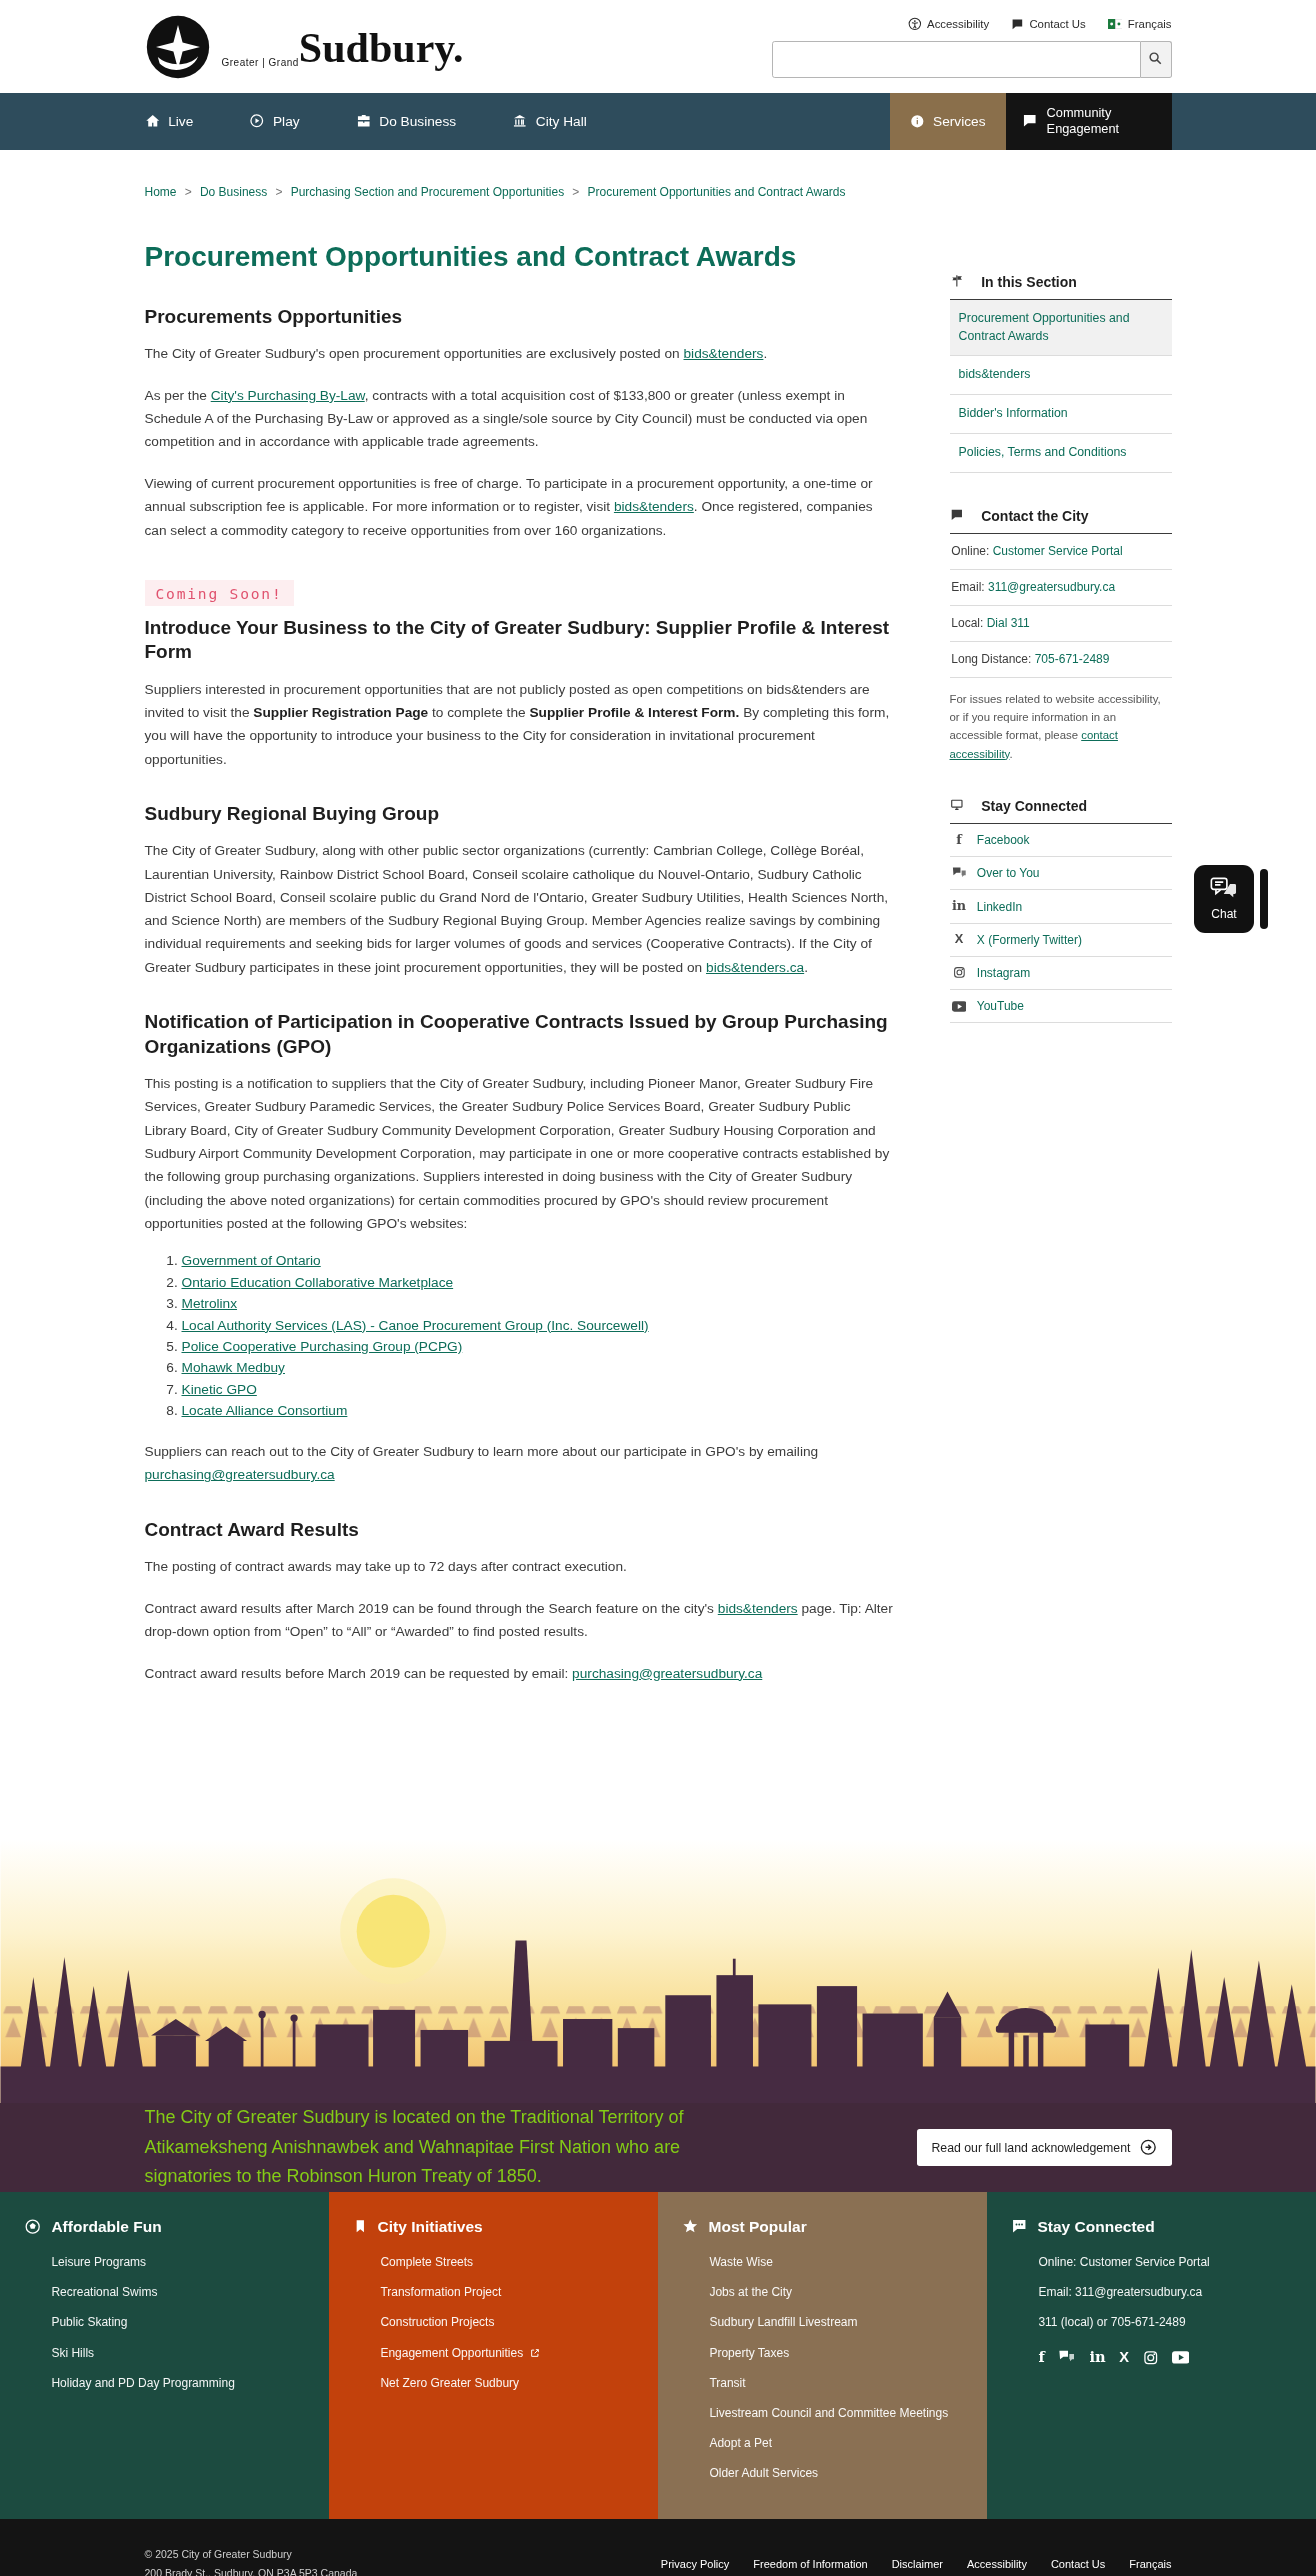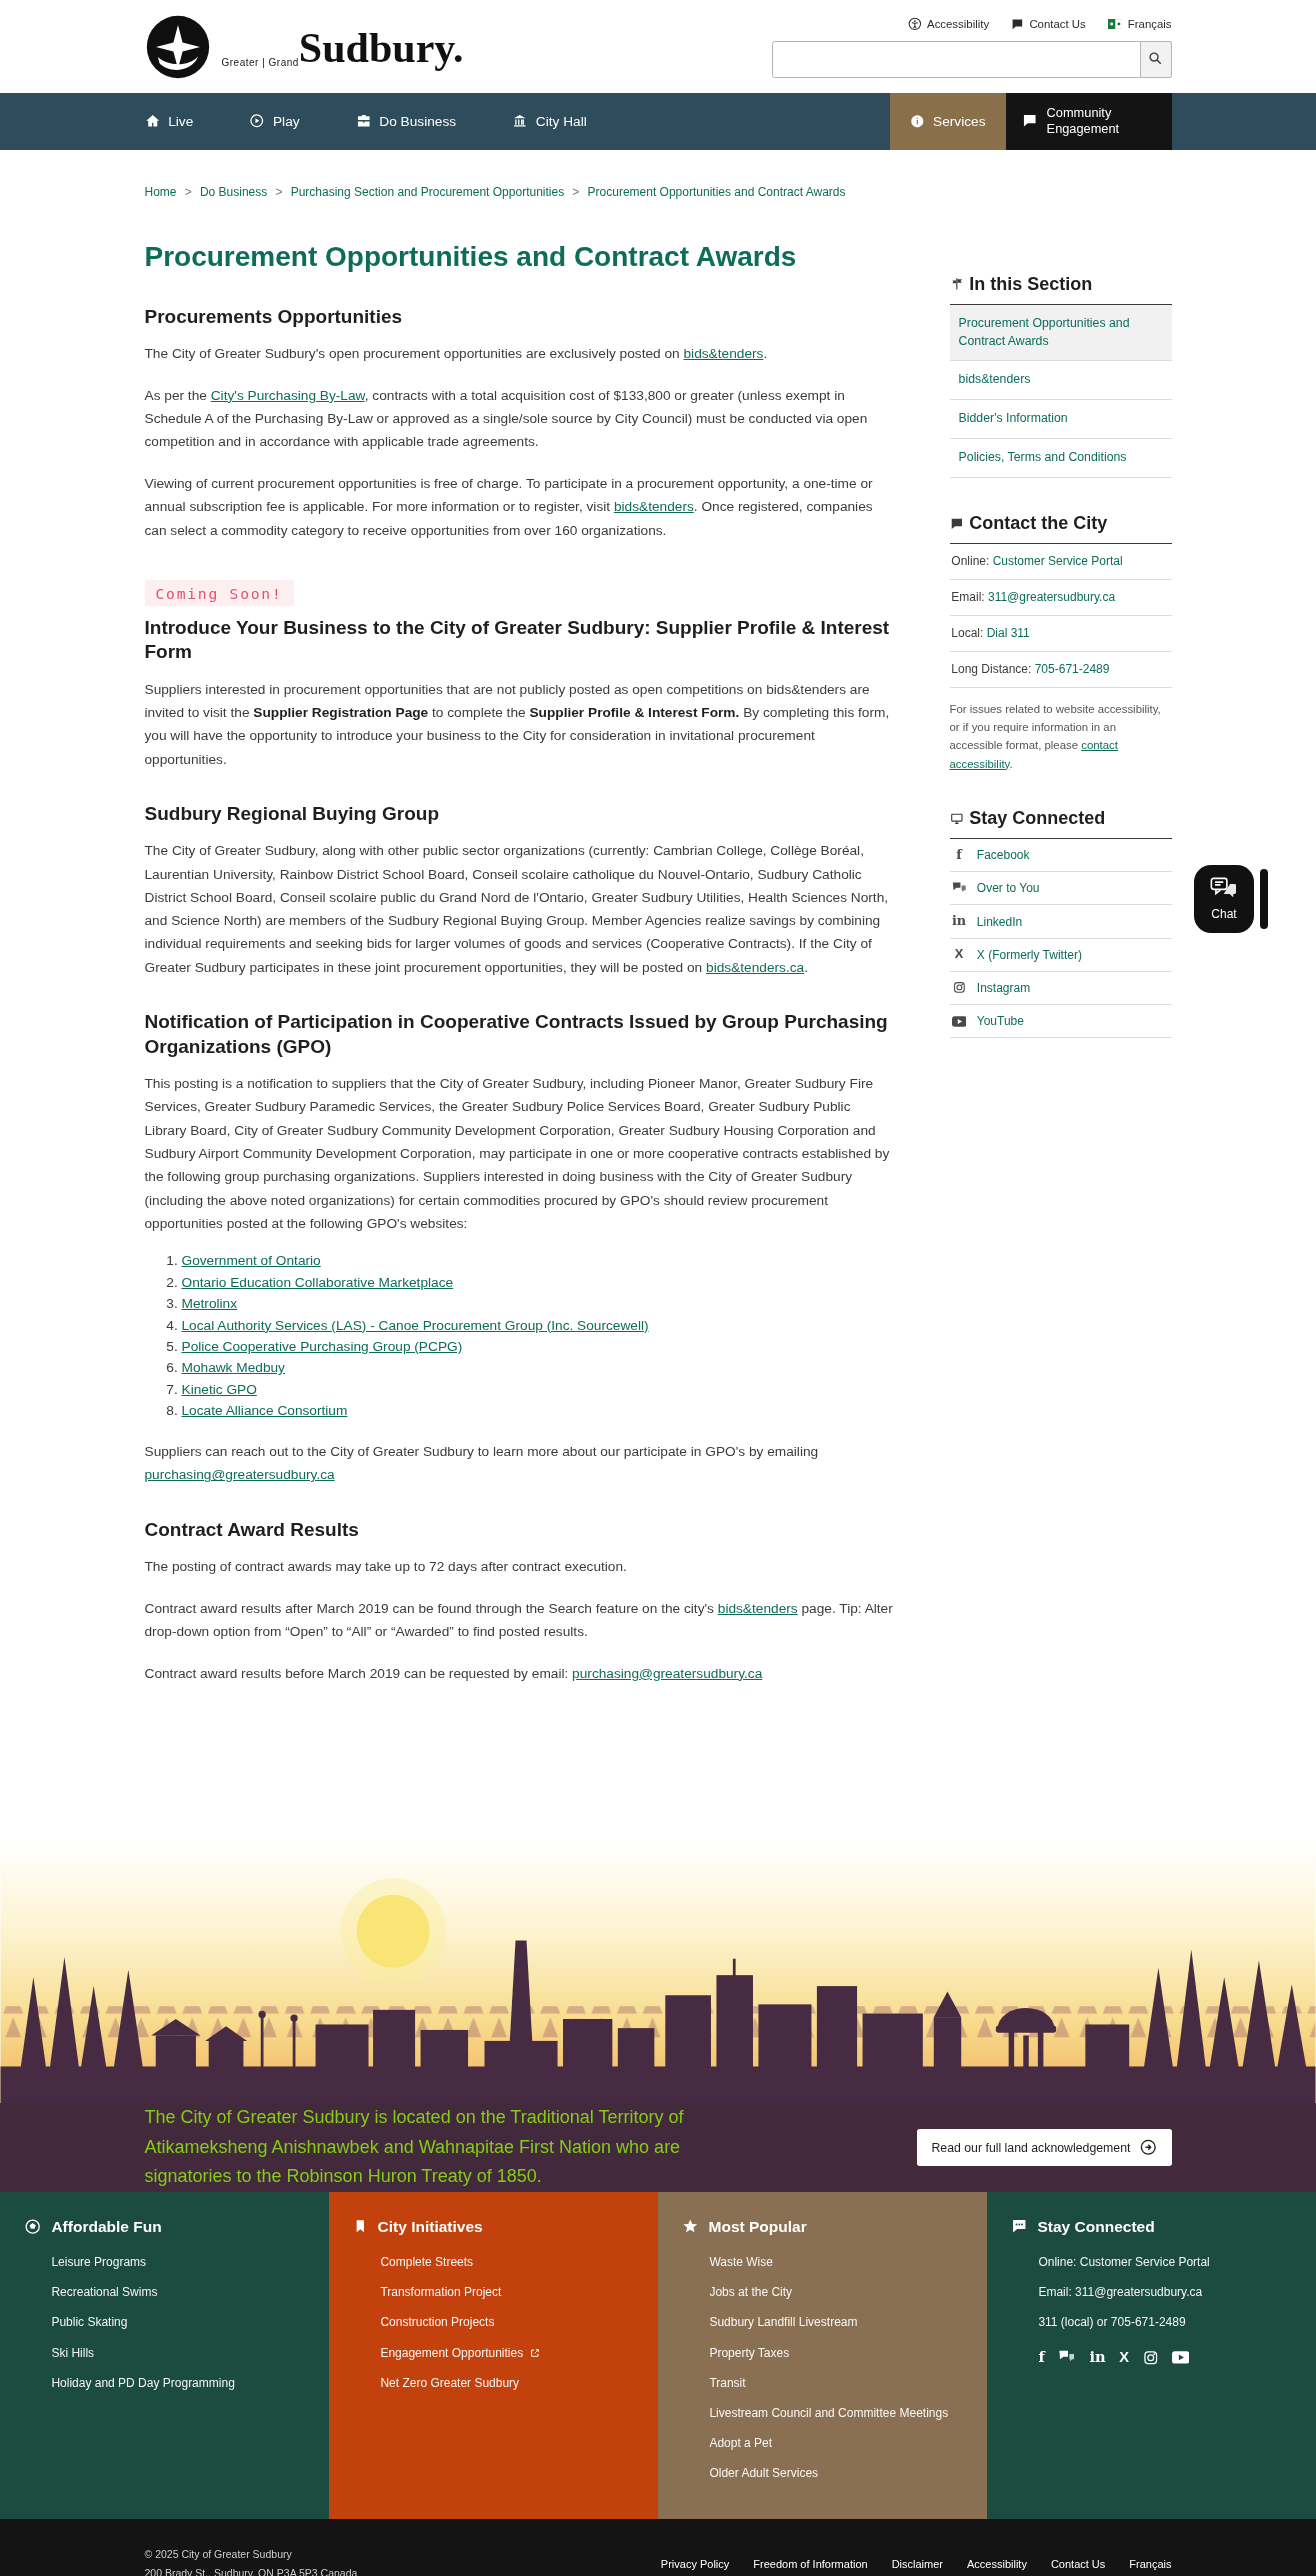--- a/index.html
+++ b/index.html
@@ -50,36 +50,36 @@
   h2{font-size:19px;color:#1f1f1f;margin:31px 0 12.8px;line-height:1.3}
   h2.tight{margin-top:5.5px}
   main p{font-size:13.7px;line-height:1.7;margin-bottom:18.3px}
   .coming-soon{display:inline-block;font-family:"DejaVu Sans Mono",monospace;font-size:14.6px;letter-spacing:1.8px;color:#e0526e;background:#fdeef0;padding:4.6px 11px;margin:20px 0 3.7px}
   ol.gpo-list{margin:3.7px 0 22px 37px;font-size:13.7px}
   ol.gpo-list li{margin-bottom:6.4px}
   ol.gpo-list a{text-decoration:underline}
 
   
   .aside-box{margin-bottom:35px}
-  .aside-title{display:flex;align-items:center;gap:6px;font-size:18px;font-weight:bold;color:#1f1f1f;padding-bottom:9.1px;border-bottom:1.8px solid #3a3a3a}
+  .aside-title{display:flex;gap:18px;font-size:14px;font-weight:bold;color:#1f1f1f;padding-bottom:9.1px;border-bottom:1.8px solid #3a3a3a}
   .aside-title .ic{display:inline-flex;color:#3a3a3a}
   .aside-item{display:block;padding:10px 9.1px;border-bottom:0.9px solid #dcdcdc;font-size:12.3px;line-height:1.45;color:#0d6d59}
   .aside-item.active{background:#f1f1f1}
   .contact-row{padding:9.1px 1.8px;border-bottom:0.9px solid #dcdcdc;font-size:12px;line-height:1.4}
   .contact-row .pfx{color:#3c3c3c}
   .contact-row a{color:#0d6d59}
   .aside-note{font-size:11.4px;color:#555;line-height:1.6;margin-top:12px}
   .sc-row{display:flex;align-items:center;gap:10px;padding:9.1px 1.8px;border-bottom:0.9px solid #dcdcdc;font-size:12px}
   .sc-row .ic{display:inline-flex;color:#4a4a4a;width:15.5px;justify-content:center}
   .sc-row a{color:#0d6d59}
   .si{font-family:"DejaVu Serif",serif;font-weight:bold;font-size:12.8px;line-height:1}
 
   
   .chat{position:absolute;left:1194px;top:865px;display:flex;align-items:center;gap:5.5px}
-  .chat-btn{width:60px;height:68px;background:#111;border:none;border-radius:17px;display:flex;flex-direction:column;align-items:center;justify-content:center;gap:4.6px;color:#fff;font-size:12px;cursor:pointer;font-family:inherit}
+  .chat-btn{width:60px;height:68px;background:#111;border:none;border-radius:11px;display:flex;flex-direction:column;align-items:center;justify-content:center;gap:4.6px;color:#fff;font-size:12px;cursor:pointer;font-family:inherit}
   .chat-handle{width:8.2px;height:60px;background:#111;border-radius:4.6px}
 
   
   .skyline{height:263px;line-height:0}
 
   
   .land-bar{background:#42293b;min-height:80px;display:flex;align-items:center}
   .land-inner{display:flex;justify-content:space-between;align-items:center;width:1027px;margin:0 auto}
   .land-text{color:#84cc16;font-size:18px;line-height:1.65;width:603px}
   .land-btn{background:#fff;color:#1f1f1f;border:none;border-radius:2.7px;font-size:12.3px;padding:10px 14.6px;display:flex;align-items:center;gap:10px;cursor:pointer;font-family:inherit}

